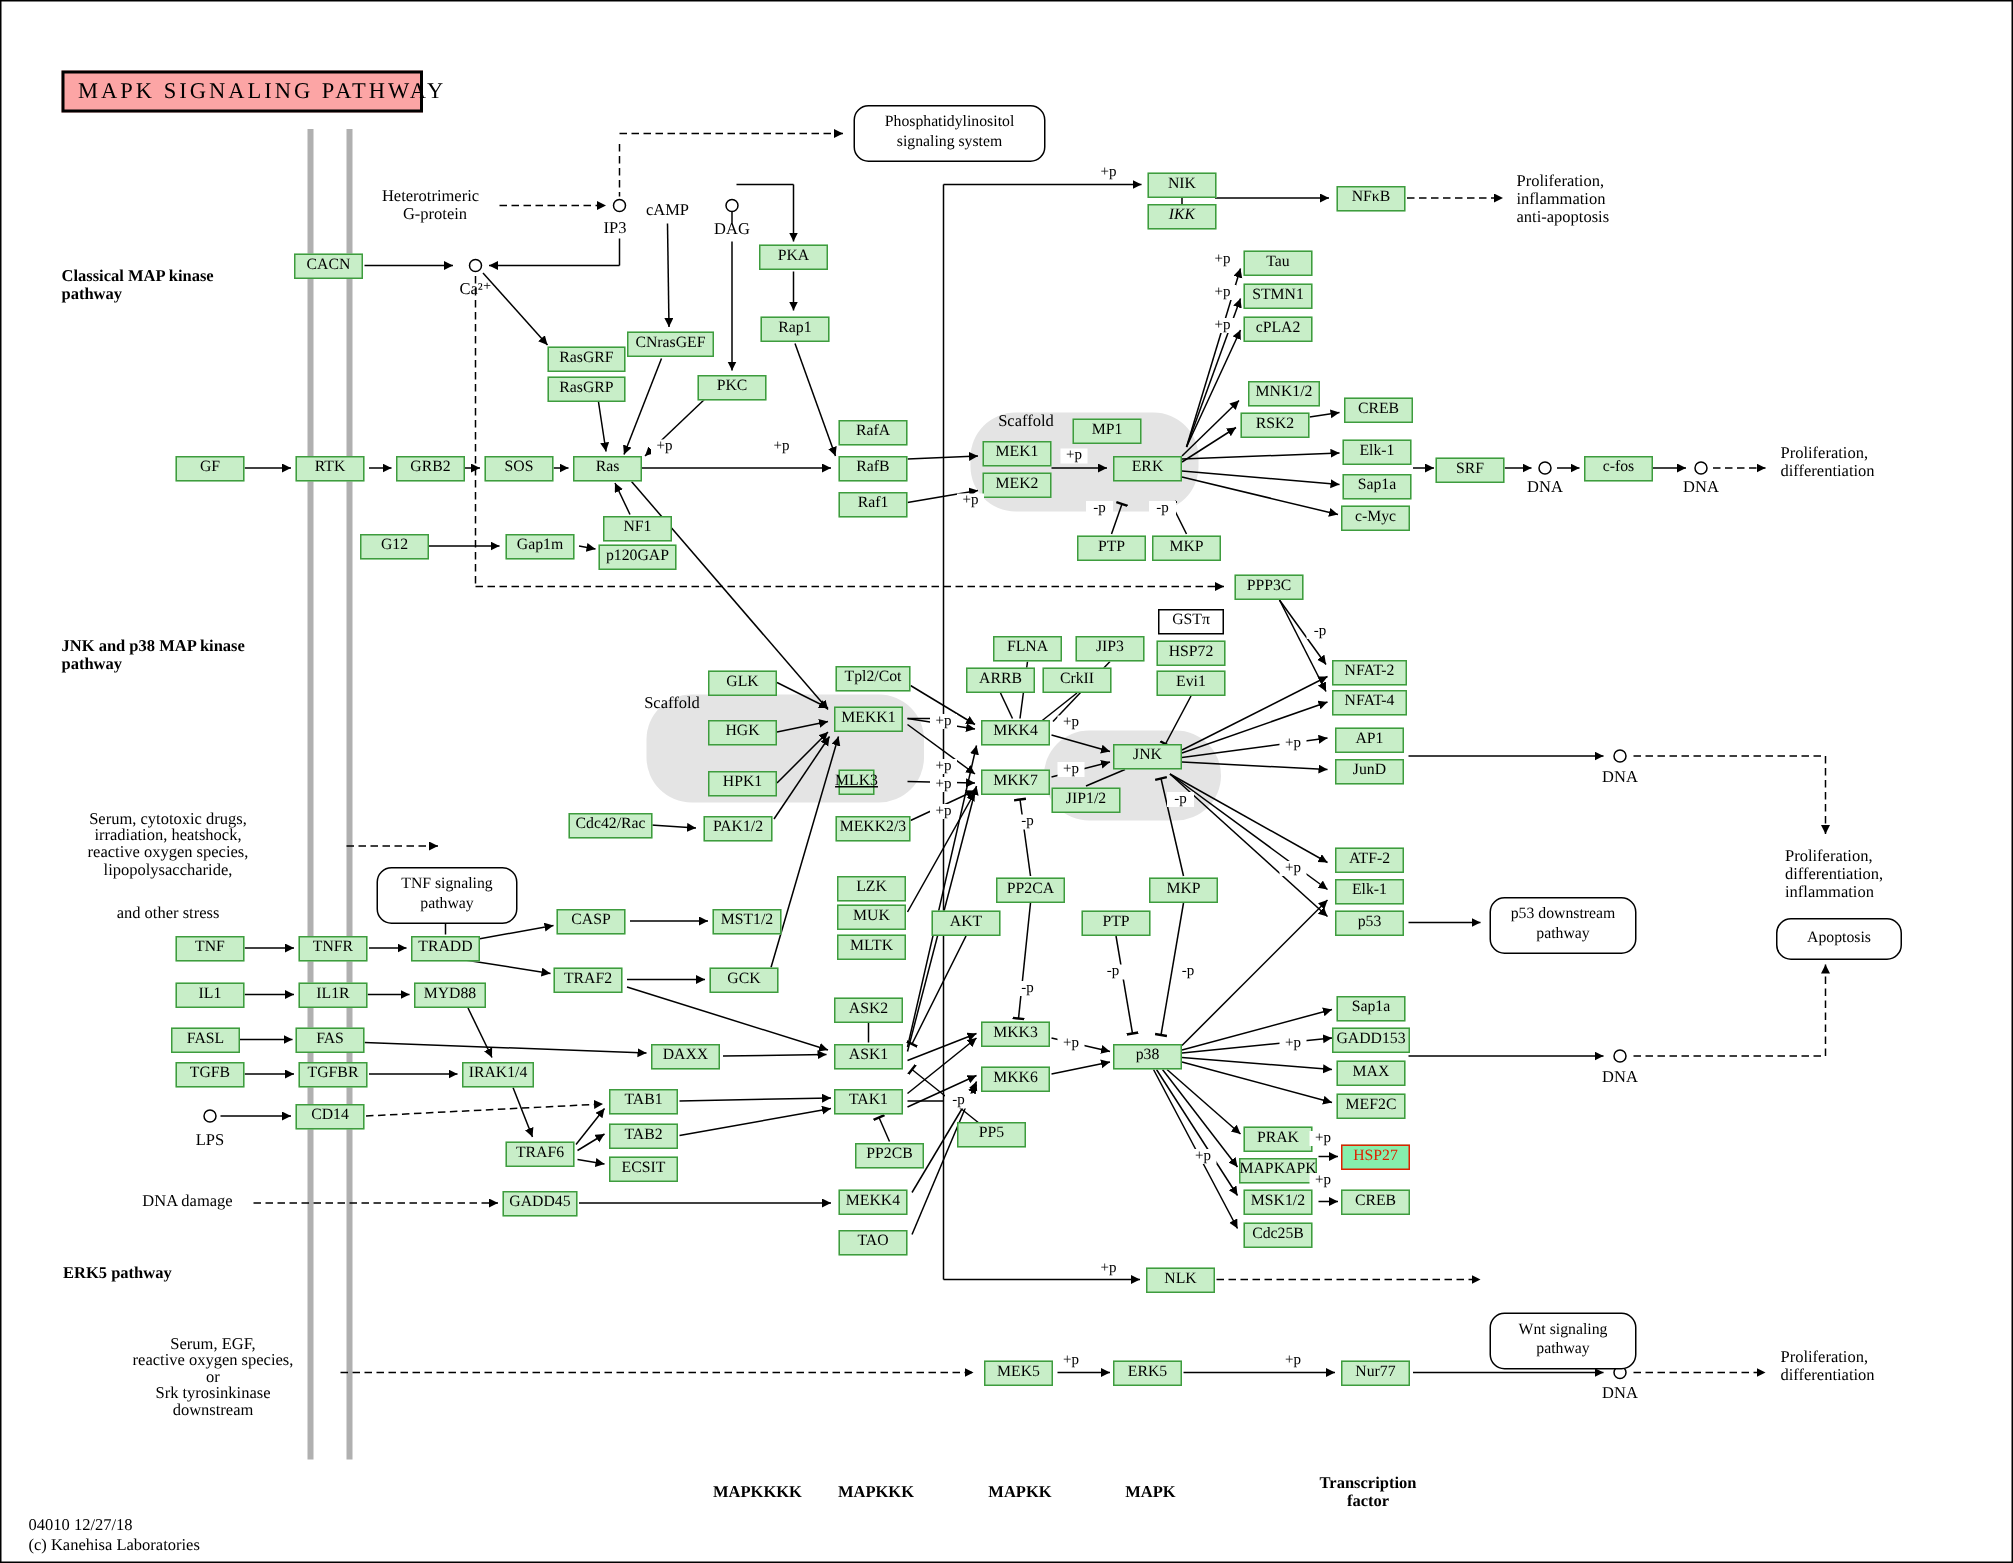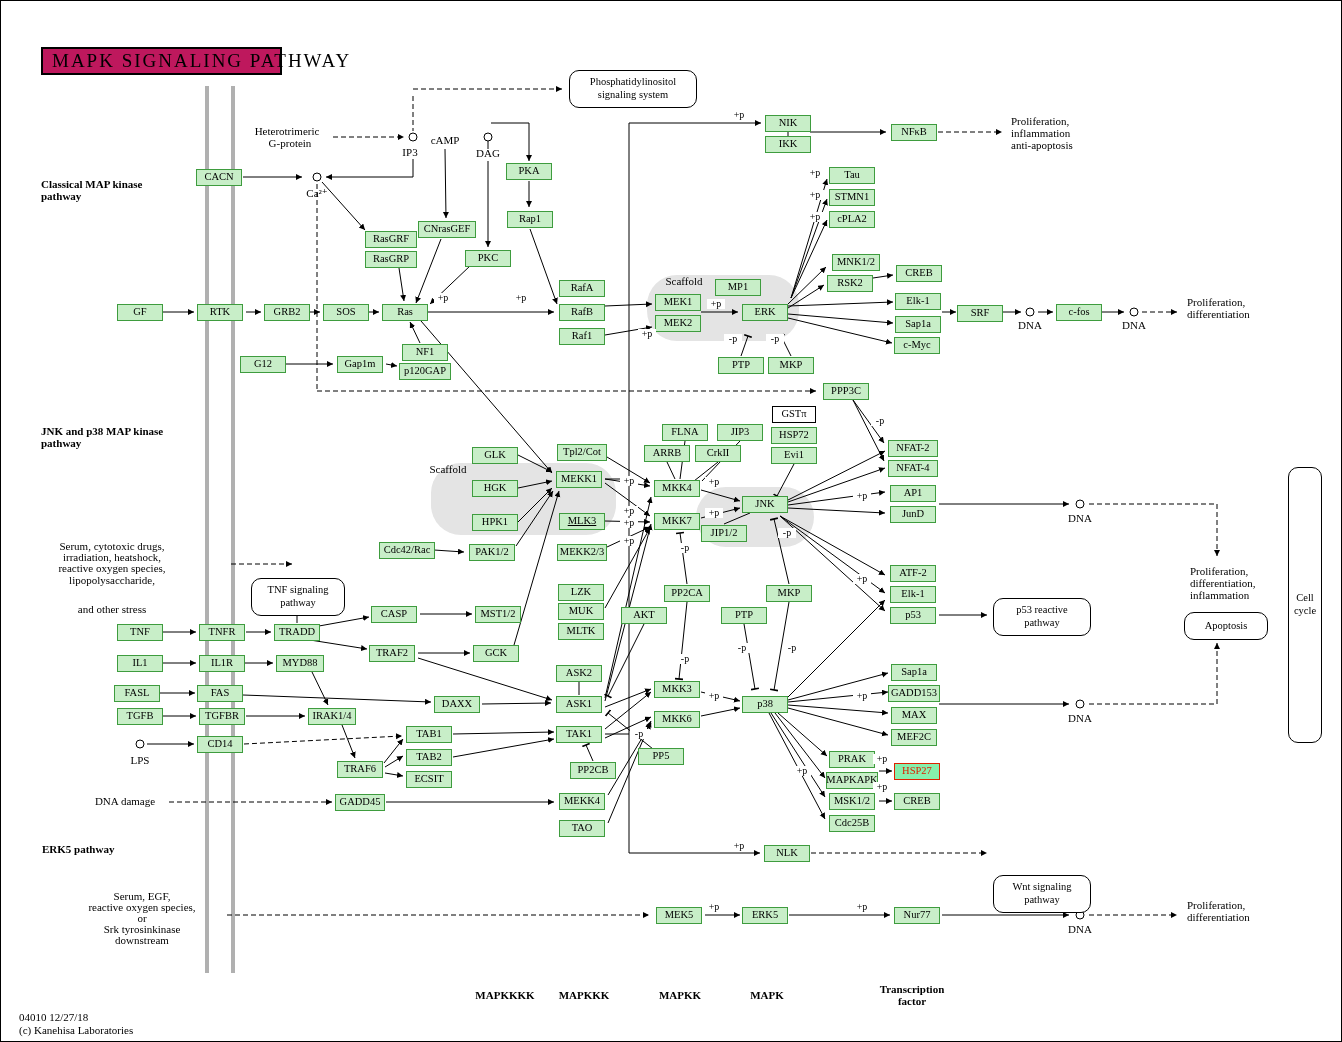--- a/index.html
+++ b/index.html
@@ -1,19 +1,19 @@
 <!DOCTYPE html>
 <html style="--gene-fill: #c8eec8; --gene-border: #3e9c3e; --hl: #dd2200; --membrane: #b0b0b0; --scaffold: #e4e4e4;"><head>
 <meta charset="utf-8">
 <style>
   html,body{margin:0;padding:0;background:#fff;}
   #stage{position:relative;width:1342px;height:1042px;background:#fff;overflow:hidden;
          font-family:"Liberation Serif","DejaVu Serif",serif;box-sizing:border-box;border:1px solid #000;}
   .title-box{position:absolute;left:40px;top:46px;width:228px;height:24px;border:2px solid #000;
-             background:#be185d;display:flex;align-items:center;padding-left:9px;font-size:19px;
+             background:#fca5a5;display:flex;align-items:center;padding-left:9px;font-size:15px;
              letter-spacing:2px;z-index:40;white-space:nowrap;}
   .membrane{position:absolute;top:85px;height:887px;width:4px;background:var(--membrane,#b0b0b0);z-index:5;}
   .blob{position:absolute;background:var(--scaffold,#e4e4e4);border-radius:30px;z-index:2;}
   #edges{position:absolute;left:0;top:0;z-index:10;}
   #edges line{stroke:#000;stroke-width:1;}
   .node{position:absolute;display:flex;align-items:center;justify-content:center;box-sizing:border-box;
         background:var(--gene-fill,#c8eec8);border:1px solid var(--gene-border,#3e9c3e);color:#000;
         font-size:10.5px;line-height:1;white-space:nowrap;z-index:30;cursor:pointer;}
   .node.white{background:#fff;border-color:#000;}
   .node.highlight{background:#86efac;border-color:var(--hl,#dd2200);color:var(--hl,#dd2200);}
@@ -219,21 +219,21 @@
   <div class="footer-line" style="top:1023px">(c) Kanehisa Laboratories</div>
 
 <div class="node" style="left: 195px; top: 167.5px; width: 46px; height: 17px;">CACN</div>
     <div class="node" style="left: 505px; top: 161.5px; width: 46px; height: 17px;">PKA</div>
     <div class="node" style="left: 506px; top: 209.5px; width: 46px; height: 17px;">Rap1</div>
     <div class="node" style="left: 364px; top: 229.5px; width: 52px; height: 17px;">RasGRF</div>
     <div class="node" style="left: 364px; top: 249.5px; width: 52px; height: 17px;">RasGRP</div>
     <div class="node" style="left: 417px; top: 219.5px; width: 58px; height: 17px;">CNrasGEF</div>
     <div class="node" style="left: 464px; top: 248.5px; width: 46px; height: 17px;">PKC</div>
     <div class="node" style="left: 764px; top: 113.5px; width: 46px; height: 17px;">NIK</div>
-    <div class="node" style="left: 764px; top: 134.5px; width: 46px; height: 17px;">IKK</div>
+    <div class="node" style="left: 764px; top: 134.5px; width: 46px; height: 17px; font-style: italic;">IKK</div>
     <div class="node" style="left: 890px; top: 122.5px; width: 46px; height: 17px;">NFκB</div>
     <div class="node" style="left: 828px; top: 165.5px; width: 46px; height: 17px;">Tau</div>
     <div class="node" style="left: 828px; top: 187.5px; width: 46px; height: 17px;">STMN1</div>
     <div class="node" style="left: 828px; top: 209.5px; width: 46px; height: 17px;">cPLA2</div>
     <div class="node" style="left: 831px; top: 252.5px; width: 48px; height: 17px;">MNK1/2</div>
     <div class="node" style="left: 826px; top: 273.5px; width: 46px; height: 17px;">RSK2</div>
     <div class="node" style="left: 895px; top: 263.5px; width: 46px; height: 17px;">CREB</div>
     <div class="node" style="left: 714px; top: 277.5px; width: 46px; height: 17px;">MP1</div>
     <div class="node" style="left: 654px; top: 292.5px; width: 46px; height: 17px;">MEK1</div>
     <div class="node" style="left: 654px; top: 313.5px; width: 46px; height: 17px;">MEK2</div>
@@ -267,21 +267,21 @@
     <div class="node" style="left: 694px; top: 443.5px; width: 46px; height: 17px;">CrkII</div>
     <div class="node" style="left: 887px; top: 438.5px; width: 50px; height: 17px;">NFAT-2</div>
     <div class="node" style="left: 887px; top: 458.5px; width: 50px; height: 17px;">NFAT-4</div>
     <div class="node" style="left: 889px; top: 483.5px; width: 46px; height: 17px;">AP1</div>
     <div class="node" style="left: 889px; top: 504.5px; width: 46px; height: 17px;">JunD</div>
     <div class="node" style="left: 471px; top: 445.5px; width: 46px; height: 17px;">GLK</div>
     <div class="node" style="left: 471px; top: 478.5px; width: 46px; height: 17px;">HGK</div>
     <div class="node" style="left: 471px; top: 512.5px; width: 46px; height: 17px;">HPK1</div>
     <div class="node" style="left: 556px; top: 442.5px; width: 50px; height: 17px;">Tpl2/Cot</div>
     <div class="node" style="left: 555px; top: 469.5px; width: 46px; height: 17px;">MEKK1</div>
-    <div class="node" style="left: 558px; top: 511.5px; width: 46px; height: 17px; text-decoration: underline;">MLK3</div>
+    <div class="node" style="left: 558px; top: 511.5px; width: 24px; height: 17px; text-decoration: underline;">MLK3</div>
     <div class="node" style="left: 653px; top: 478.5px; width: 46px; height: 17px;">MKK4</div>
     <div class="node" style="left: 653px; top: 511.5px; width: 46px; height: 17px;">MKK7</div>
     <div class="node" style="left: 741px; top: 494.5px; width: 46px; height: 17px;">JNK</div>
     <div class="node" style="left: 700px; top: 523.5px; width: 46px; height: 17px;">JIP1/2</div>
     <div class="node" style="left: 378px; top: 540.5px; width: 56px; height: 17px;">Cdc42/Rac</div>
     <div class="node" style="left: 468px; top: 542.5px; width: 46px; height: 17px;">PAK1/2</div>
     <div class="node" style="left: 556px; top: 542.5px; width: 50px; height: 17px;">MEKK2/3</div>
     <div class="node" style="left: 889px; top: 563.5px; width: 46px; height: 17px;">ATF-2</div>
     <div class="node" style="left: 889px; top: 584.5px; width: 46px; height: 17px;">Elk-1</div>
     <div class="node" style="left: 889px; top: 605.5px; width: 46px; height: 17px;">p53</div>
@@ -340,33 +340,29 @@
     <div class="node" style="left: 893px; top: 905.5px; width: 46px; height: 17px;">Nur77</div>
     <div class="pbox" style="left: 568px; top: 69px; width: 126px; height: 36px;">
       <div>Phosphatidylinositol</div>
       <div>signaling system</div>
     </div>
     <div class="pbox" style="left: 250px; top: 577px; width: 92px; height: 36px;">
       <div>TNF signaling</div>
       <div>pathway</div>
     </div>
     <div class="pbox" style="left: 992px; top: 597px; width: 96px; height: 36px;">
-      <div>p53 reactive</div>
+      <div>p53 downstream</div>
       <div>pathway</div>
     </div>
     <div class="pbox" style="left: 992px; top: 874px; width: 96px; height: 36px;">
       <div>Wnt signaling</div>
       <div>pathway</div>
     </div>
     <div class="pbox" style="left: 1183px; top: 611px; width: 82px; height: 26px;">
       <div>Apoptosis</div>
-    </div>
-    <div class="pbox" style="left: 1287px; top: 466px; width: 32px; height: 274px;">
-      <div>Cell</div>
-      <div>cycle</div>
     </div>
     <div class="lbl" style="left: 196px; width: 180px; text-align: center; top: 125px;">Heterotrimeric</div>
     <div class="lbl" style="left: 199px; width: 180px; text-align: center; top: 137px;">G-protein</div>
     <div class="lbl" style="left: 354px; width: 180px; text-align: center; top: 134px;">cAMP</div>
     <div class="lbl" style="left: 397px; width: 180px; text-align: center; top: 147px;">DAG</div>
     <div class="lbl" style="left: 319px; width: 180px; text-align: center; top: 146px;">IP3</div>
     <div class="lbl" style="left: 226px; width: 180px; text-align: center; top: 187px;">Ca²⁺</div>
     <div class="lbl" style="left: 49px; width: 180px; text-align: center; top: 754px;">LPS</div>
     <div class="lbl" style="left: 34px; width: 180px; text-align: center; top: 795px;">DNA damage</div>
     <div class="lbl" style="left: 593px; width: 180px; text-align: center; top: 275px;">Scaffold</div>

